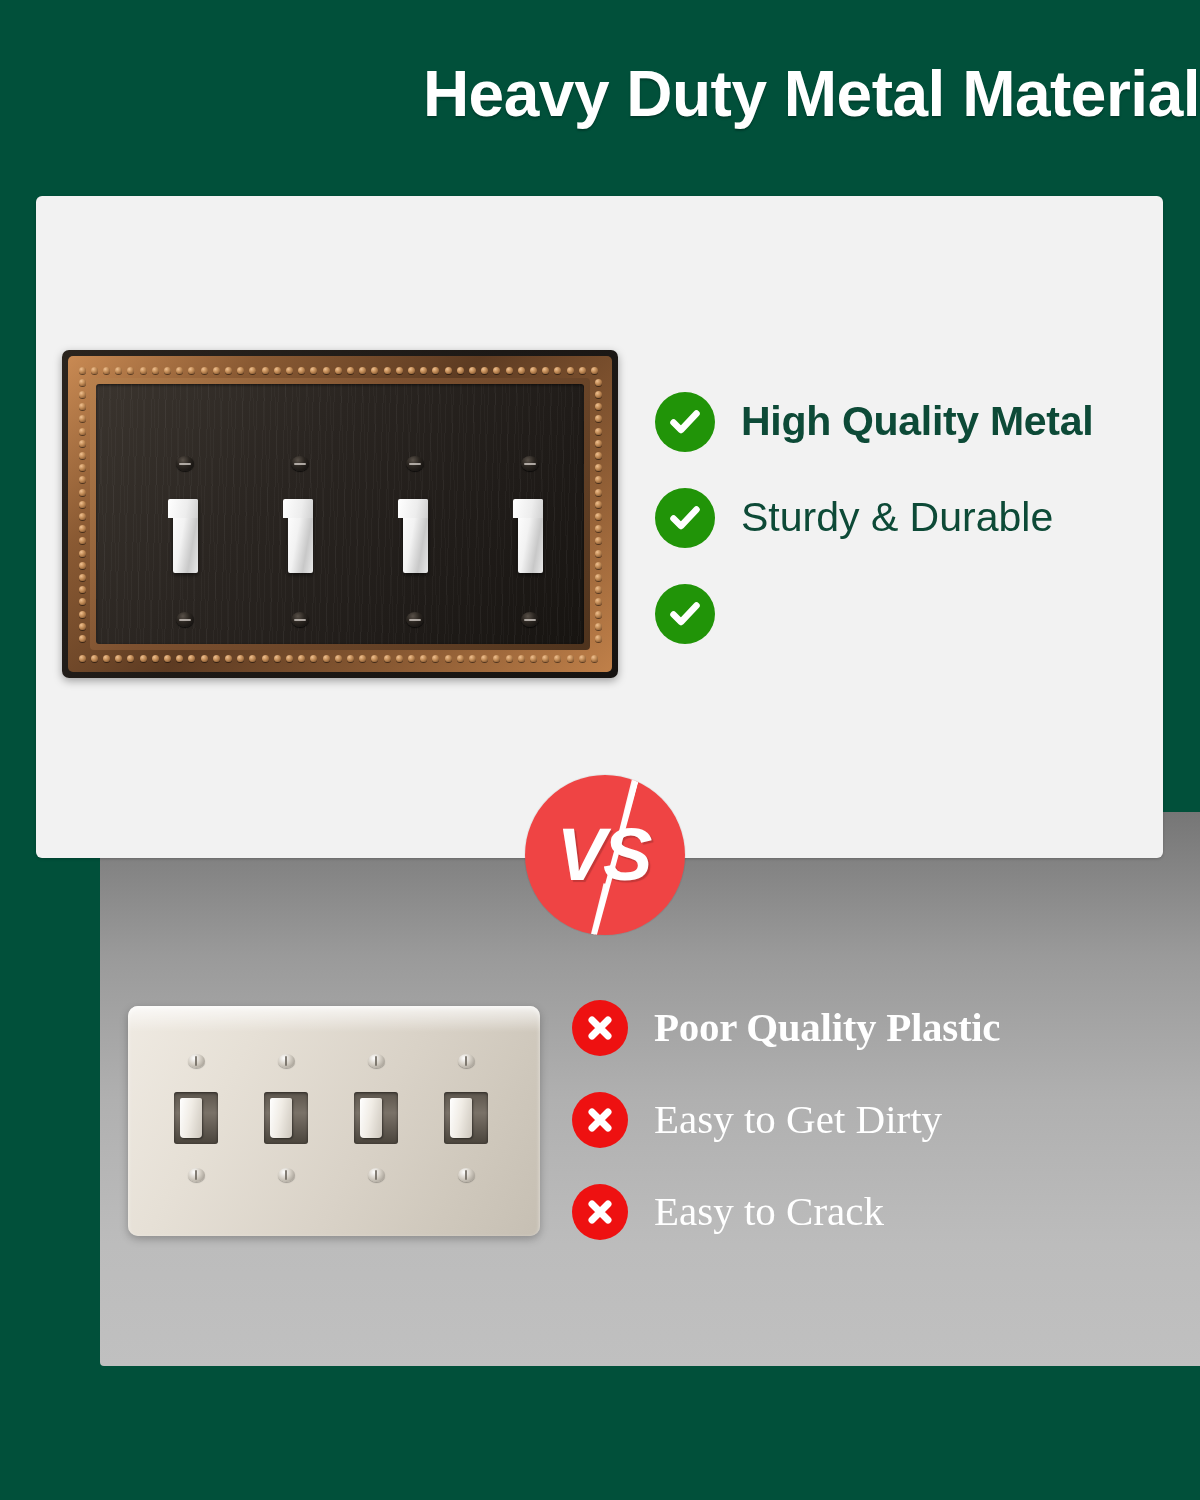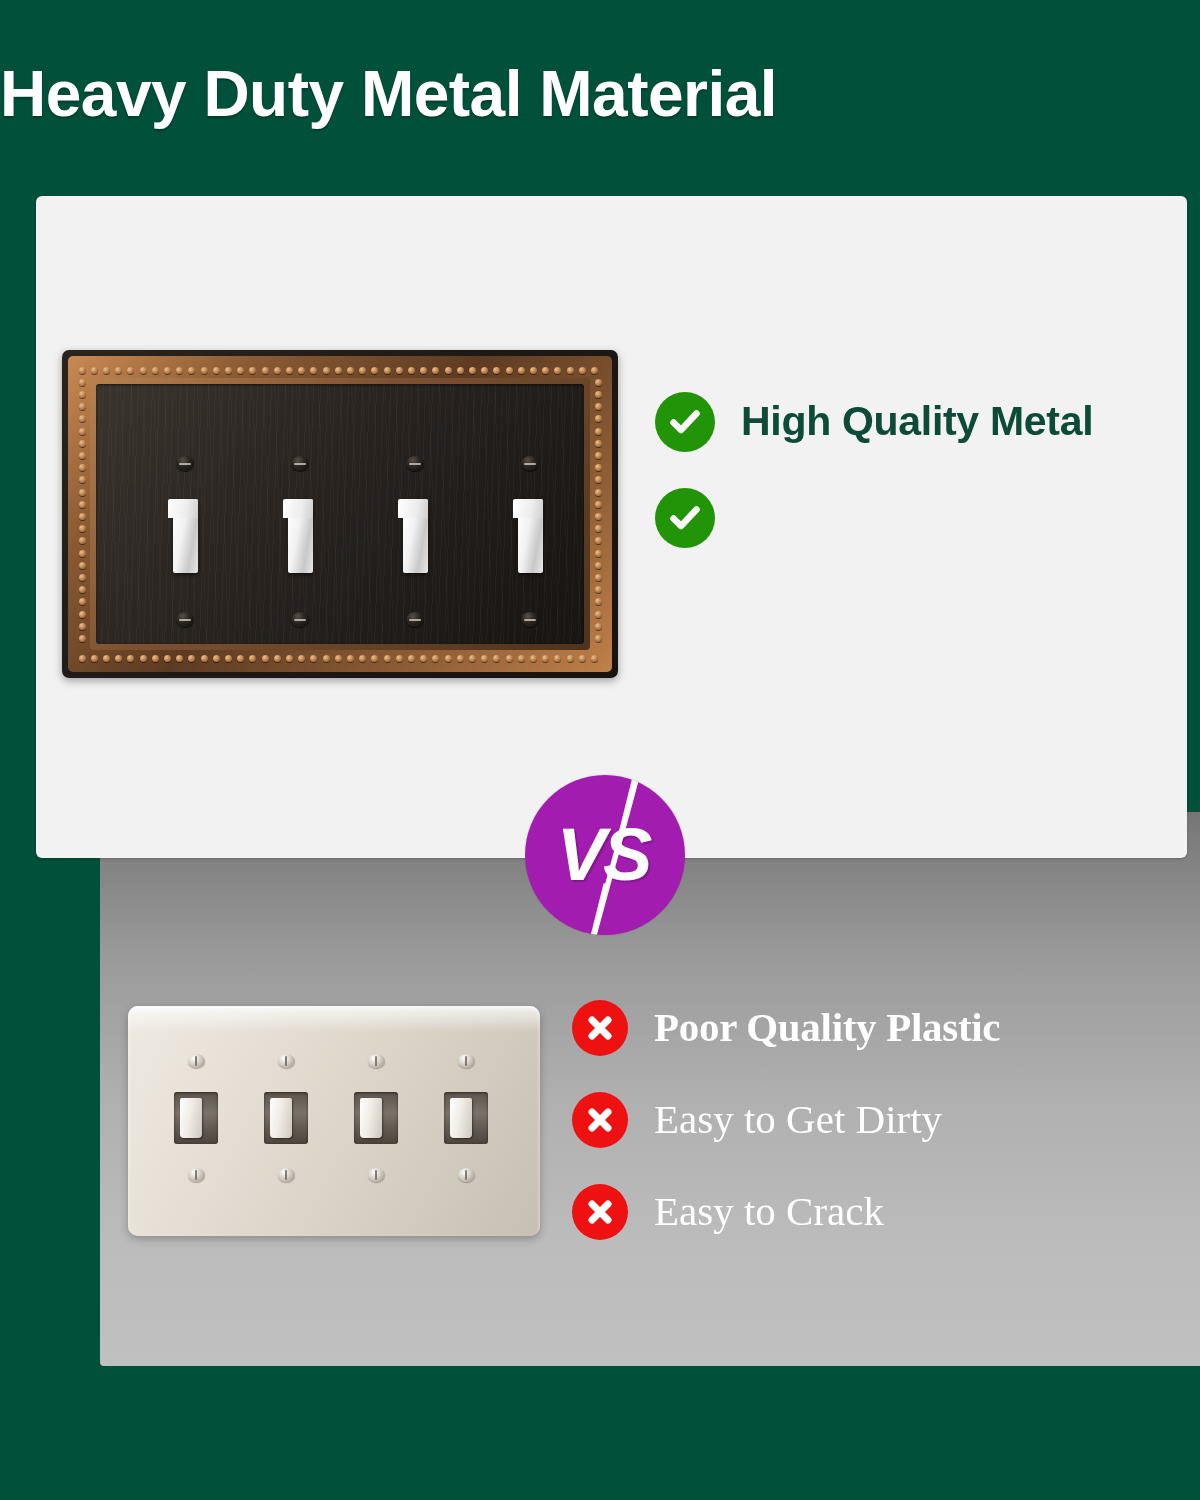--- a/index.html
+++ b/index.html
@@ -8,34 +8,33 @@
     width:1200px;height:1500px;
     background:#01503a;
     font-family:"Liberation Sans","DejaVu Sans",sans-serif;
     overflow:hidden;position:relative;
   }
   .stage{position:absolute;inset:0;}
 
   
   .page-title{
     position:absolute;left:0;top:62px;width:1200px;
-    text-align:left;color:#ffffff;
+    text-align:right;color:#ffffff;
     font-size:64px;font-weight:bold;line-height:1.0;
     letter-spacing:-0.5px;
     text-shadow:0 2px 2px rgba(0,0,0,.25);
     white-space:nowrap;
   }
 
   
   .panel-good{
     position:absolute;left:36px;top:196px;width:1127px;height:662px;
     background:#f2f2f2;border-radius:6px;
     box-shadow:0 1px 3px rgba(0,0,0,.2);
     z-index:2;
-    padding-left:24px;
   }
   .panel-bad{
     position:absolute;left:100px;top:812px;width:1152px;height:554px;
     background:linear-gradient(to bottom,#767676 0%,#9a9a9a 26%,#b0b0b0 52%,#bcbcbc 78%,#c0c0c0 100%);
     border-radius:4px;
     z-index:1;
     font-family:Liberation Serif, serif;
   }
 
   
@@ -65,21 +64,21 @@
     line-height:1.05;
     white-space:nowrap;
   }
   .list-good .feature-label{color:#0d4a37;}
   .list-bad .feature-label{color:#ffffff;}
   .feature-label.is-bold{font-weight:bold;letter-spacing:-0.3px;}
 
   
   .vs-badge{
     position:absolute;left:525px;top:775px;width:160px;height:160px;
-    border-radius:50%;background:#a21caf;
+    border-radius:50%;background:#ef4444;
     z-index:9;
     display:flex;align-items:center;justify-content:center;
     box-shadow:0 0 0 1px rgba(0,0,0,.05);
     overflow:hidden;
   }
   .vs-badge .vs-text{
     position:relative;z-index:2;
     color:#ffffff;font-size:74px;font-weight:bold;font-style:italic;
     letter-spacing:-3px;line-height:1;
     text-shadow:2px 2px 1px rgba(0,0,0,.18);
@@ -354,20 +353,28 @@
 
       <div class="feature-row">
         <div class="badge badge-check">
           <svg width="36" height="36" viewBox="0 0 36 36" aria-hidden="true">
             <path d="M6.5 18.5 L14 26 L29.5 9.5" fill="none" stroke="#ffffff" stroke-width="6.5" stroke-linecap="round" stroke-linejoin="round"></path>
           </svg>
         </div>
         <div class="feature-label is-bold">High Quality Metal</div>
       </div>
 
+      <div class="feature-row">
+        <div class="badge badge-check">
+          <svg width="36" height="36" viewBox="0 0 36 36" aria-hidden="true">
+            <path d="M6.5 18.5 L14 26 L29.5 9.5" fill="none" stroke="#ffffff" stroke-width="6.5" stroke-linecap="round" stroke-linejoin="round"></path>
+          </svg>
+        </div>
+        <div class="feature-label">Sturdy &amp; Durable</div>
+      </div>
 
       <div class="feature-row">
         <div class="badge badge-check">
           <svg width="36" height="36" viewBox="0 0 36 36" aria-hidden="true">
             <path d="M6.5 18.5 L14 26 L29.5 9.5" fill="none" stroke="#ffffff" stroke-width="6.5" stroke-linecap="round" stroke-linejoin="round"></path>
           </svg>
         </div>
       </div>
 
     </div>

